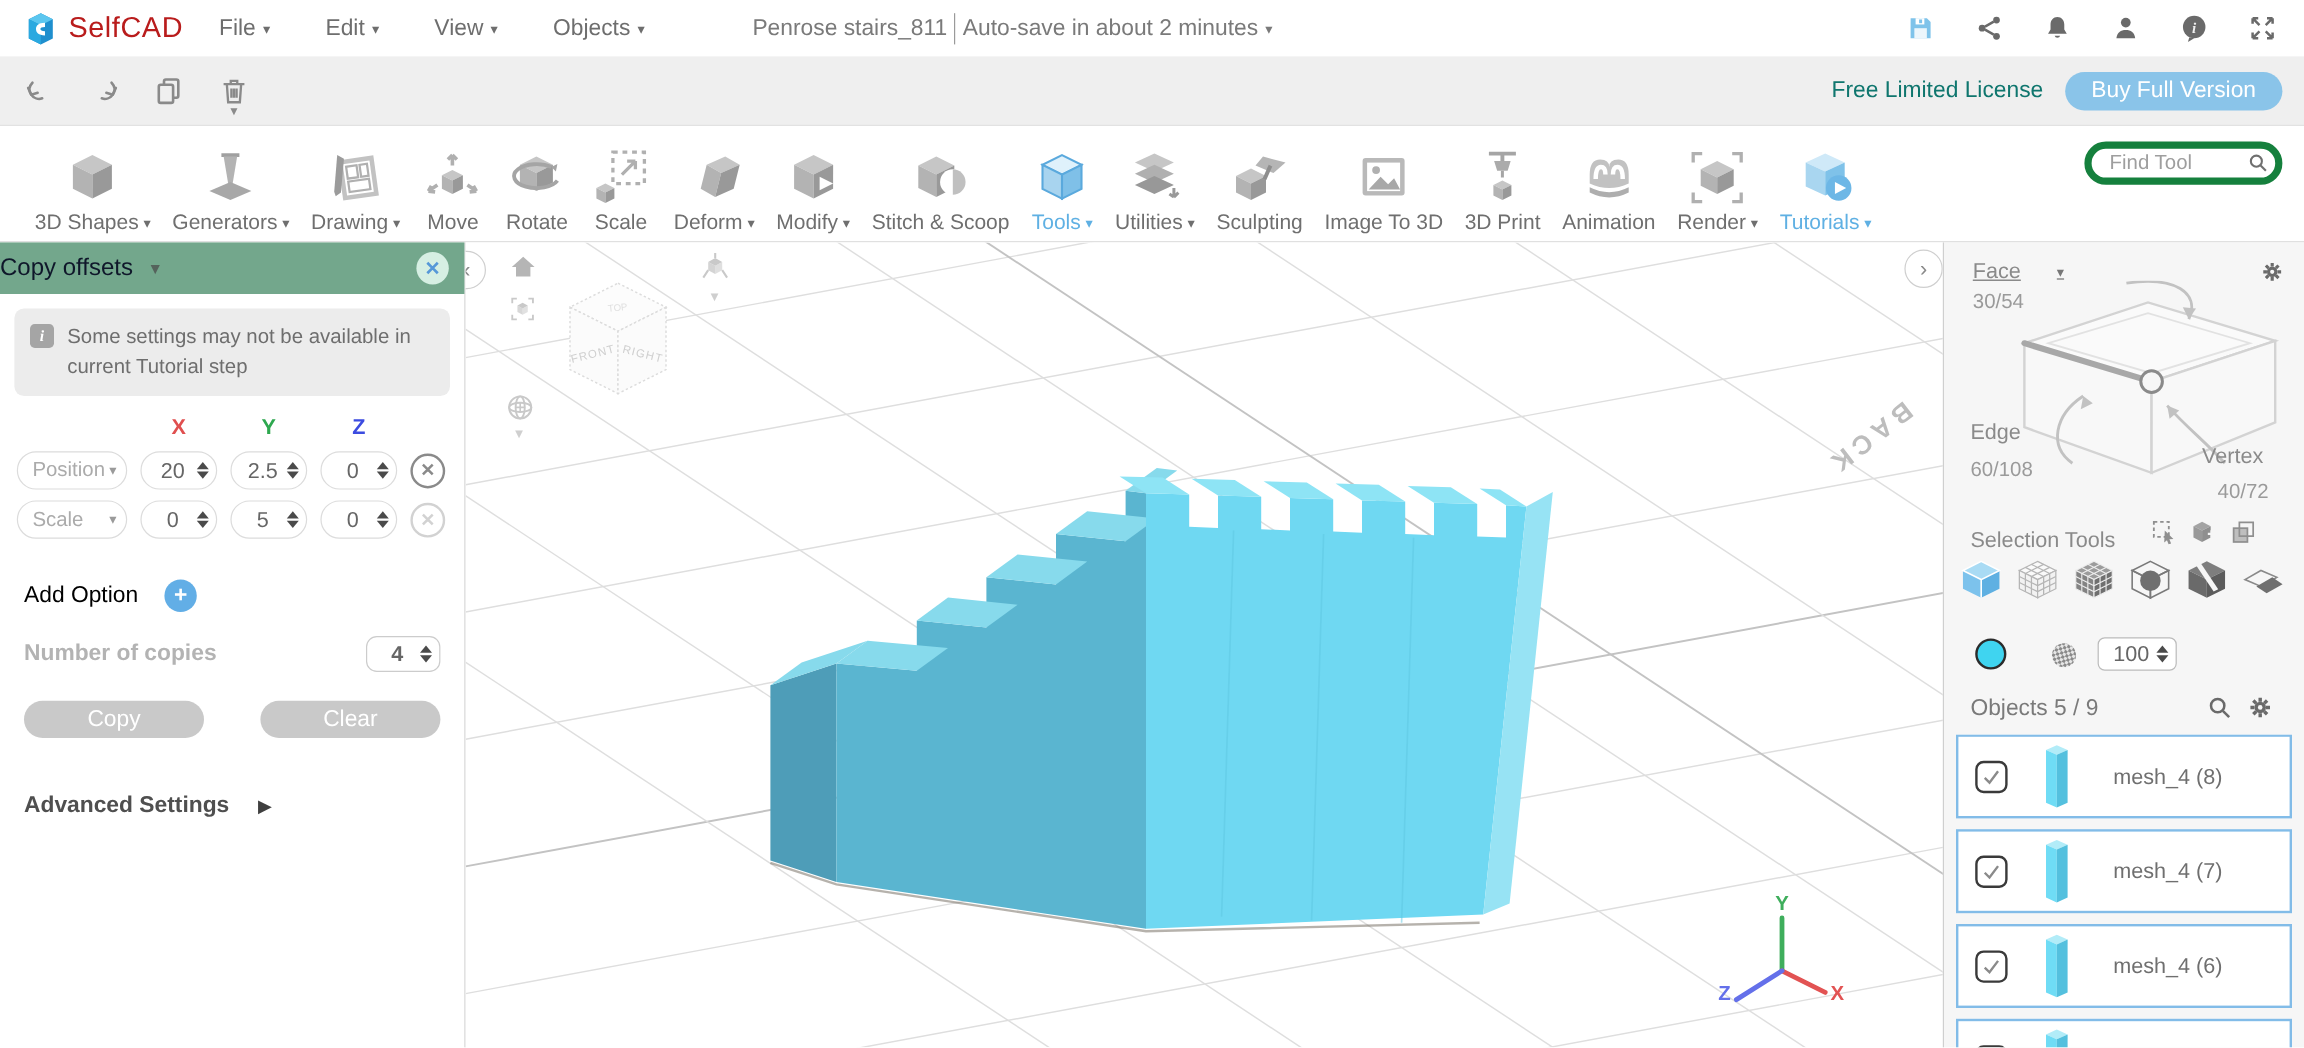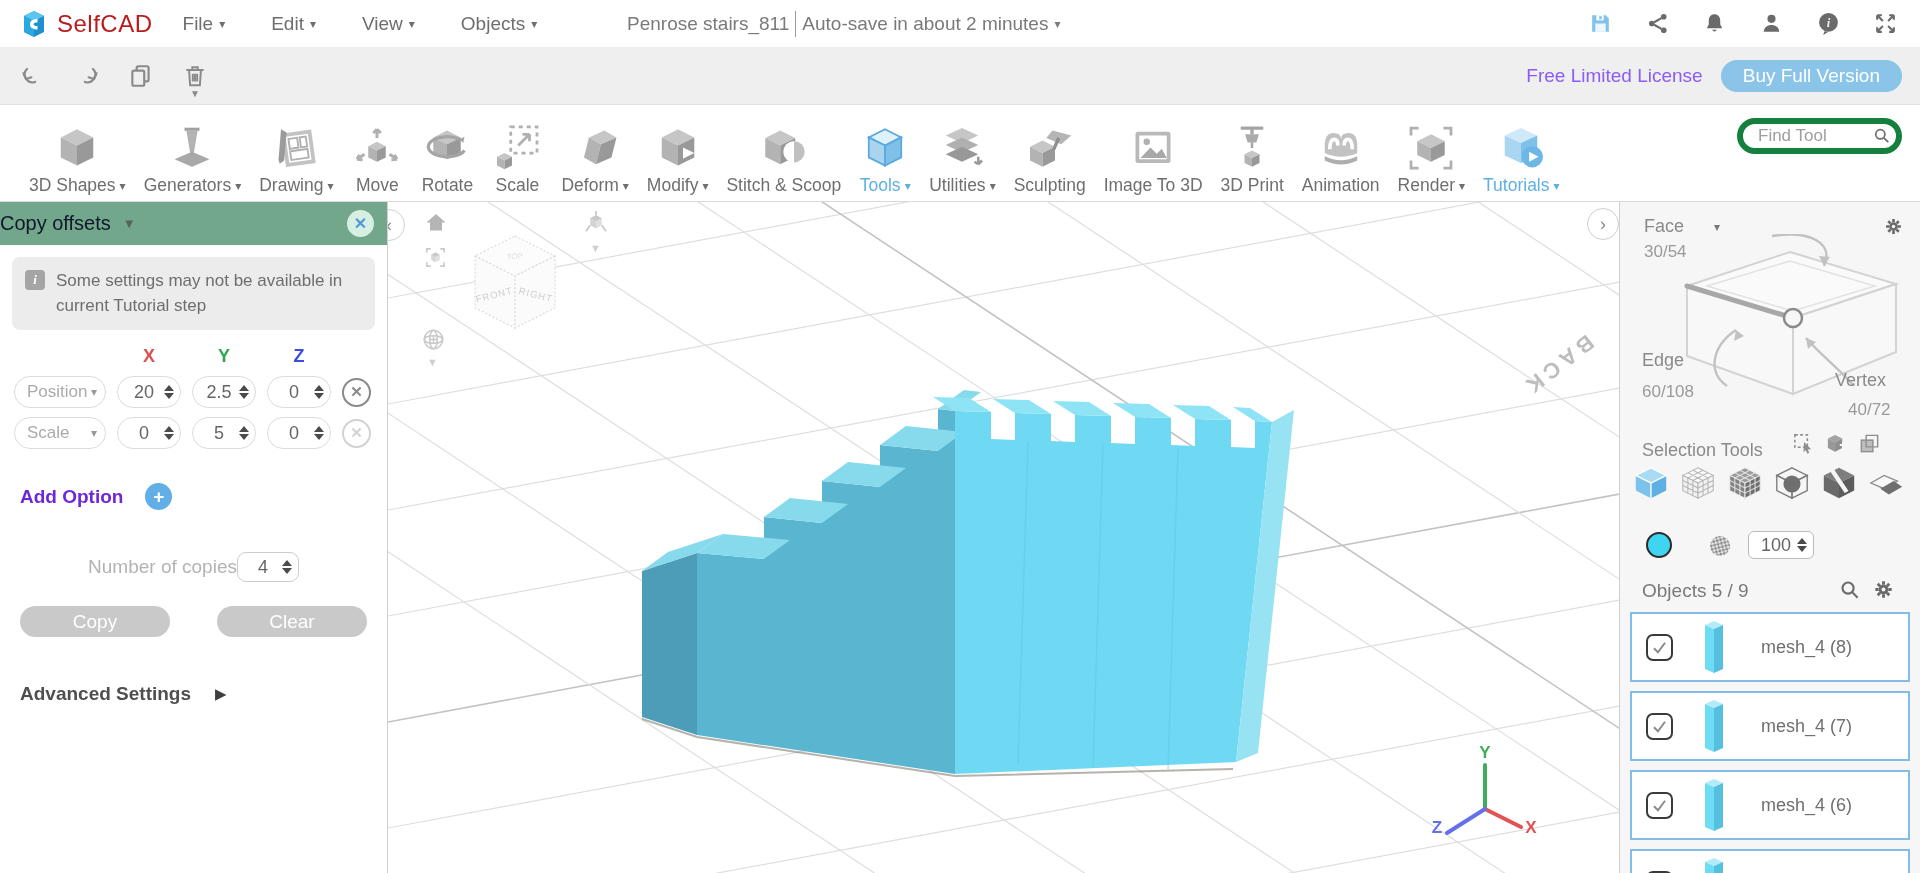--- a/index.html
+++ b/index.html
@@ -25,21 +25,21 @@
   .top-icons .accent{color:#7fc3ea;}
 
   
   #quickbar{position:absolute;left:0;top:47px;width:1920px;height:58px;background:#efefef;
     border-bottom:1px solid #e2e2e2;display:flex;align-items:center;}
   .qicons{display:flex;margin-left:20px;gap:28px;}
   .qicon{width:26px;height:26px;color:#8a8a8a;cursor:pointer;position:relative;}
   .qicon svg{width:100%;height:100%;}
   .qcaret{position:absolute;left:8px;bottom:-10px;font-size:10px;color:#8a8a8a;}
   .license{position:absolute;right:18px;display:flex;align-items:center;gap:18px;}
-  .license span{font-size:19px;color:#8b5cf6;}
+  .license span{font-size:19px;color:#0f766e;}
   .buy{border:none;background:#8ac4e9;color:#fff;font-size:19px;padding:5px 22px;
     border-radius:17px;cursor:pointer;font-family:inherit;}
 
   
   #toolbar{position:absolute;left:0;top:105px;width:1920px;height:97px;background:#fff;
     border-bottom:1px solid #d9d9d9;}
   .tools{display:flex;align-items:flex-end;height:97px;padding-left:20px;}
   .tool{display:flex;flex-direction:column;align-items:center;justify-content:flex-end;
     padding:0 9px 6px 9px;cursor:pointer;}
   .ticon{width:52px;height:50px;}
@@ -84,24 +84,24 @@
   .pill.num{padding:0 6px 0 6px;cursor:text;}
   .numval{flex:1;text-align:center;font-size:18px;color:#666;}
   .stepper{display:flex;flex-direction:column;gap:2px;cursor:pointer;}
   .stepper i{width:0;height:0;border-left:5px solid transparent;border-right:5px solid transparent;}
   .stepper .up{border-bottom:6px solid #4a4a4a;}
   .stepper .dn{border-top:6px solid #4a4a4a;}
   .remove-btn{width:29px;height:29px;border:2px solid #8a8a8a;border-radius:50%;color:#8a8a8a;
     font-size:15px;font-weight:bold;display:flex;align-items:center;justify-content:center;cursor:pointer;}
   .axis-rows .axis-row:last-child .remove-btn{border-color:#d2d2d2;color:#d2d2d2;}
   .add-row{display:flex;align-items:center;gap:22px;margin:34px 0 0 20px;}
-  .add-label{font-size:19px;color:#6d28d9;font-weight:bold;}
+  .add-label{font-size:19px;color:#000000;font-weight:normal;}
   .plus-btn{width:27px;height:27px;border-radius:50%;background:#62aee6;color:#fff;font-size:19px;
     font-weight:bold;display:flex;align-items:center;justify-content:center;cursor:pointer;}
-  .copies-row{display:flex;align-items:center;justify-content:center;margin:42px 20px 0 20px;}
+  .copies-row{display:flex;align-items:center;justify-content:space-between;margin:20px 20px 0 20px;font-weight:bold;}
   .copies-label{font-size:19px;color:#b3b3b3;}
   .copies-input{width:62px;height:30px;border:1px solid #ccc;border-radius:9px;background:#fff;
     display:flex;align-items:center;padding:0 6px;}
   .btn-row{display:flex;justify-content:space-between;margin:24px 20px 0 20px;}
   .grey-btn{width:150px;height:31px;border:none;border-radius:16px;background:#c9c9c9;color:#fff;
     font-size:19px;cursor:pointer;font-family:inherit;}
   .adv-row{display:flex;align-items:center;gap:24px;margin:46px 0 0 20px;cursor:pointer;}
   .adv-label{font-size:19px;color:#4f4f4f;font-weight:bold;}
   .adv-caret{font-size:15px;color:#3f3f3f;}
 
@@ -641,21 +641,21 @@
         <line x1="58" y1="64" x2="58" y2="20" stroke="#3fae5c" stroke-width="4" stroke-linecap="round"></line>
         <line x1="58" y1="64" x2="94" y2="82" stroke="#e25353" stroke-width="4" stroke-linecap="round"></line>
         <line x1="58" y1="64" x2="20" y2="88" stroke="#6470ea" stroke-width="4" stroke-linecap="round"></line>
         <text x="58" y="13" font-size="17" font-weight="bold" fill="#3fae5c" text-anchor="middle">Y</text>
         <text x="104" y="88" font-size="17" font-weight="bold" fill="#e25353" text-anchor="middle">X</text>
         <text x="10" y="88" font-size="17" font-weight="bold" fill="#6470ea" text-anchor="middle">Z</text>
       </svg>
     </section>
 
     <aside id="rightpanel">
-      <div class="rp-abs" style="left:24px;top:14px;display:flex;gap:30px;align-items:center;">
+      <div class="rp-abs" style="left:24px;top:14px;display:flex;gap:30px;align-items:center;text-decoration:underline;">
         <span class="rp-label">Face</span>
         <span class="caret" style="color:#777;">▾</span>
       </div>
       <div class="rp-abs rp-count" style="left:24px;top:40px;">30/54</div>
       <div class="rp-abs rp-gear" style="right:16px;top:14px;"><svg viewBox="0 0 24 24">
             <g stroke="currentColor" stroke-width="3">
               <path d="M12 3.5 V7 M12 17 V20.5 M3.5 12 H7 M17 12 H20.5 M6 6 L8.5 8.5 M15.5 15.5 L18 18 M18 6 L15.5 8.5 M8.5 15.5 L6 18"></path>
             </g>
             <circle cx="12" cy="12" r="5" fill="currentColor"></circle>
             <circle cx="12" cy="12" r="2" fill="#f6f6f6"></circle>

